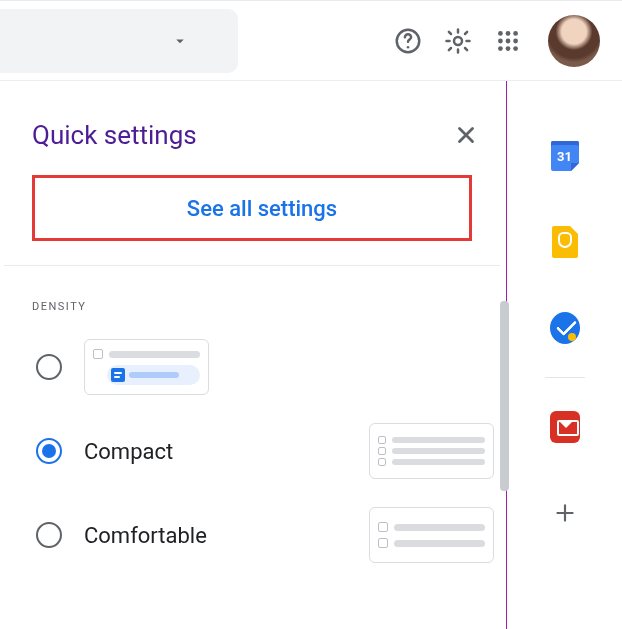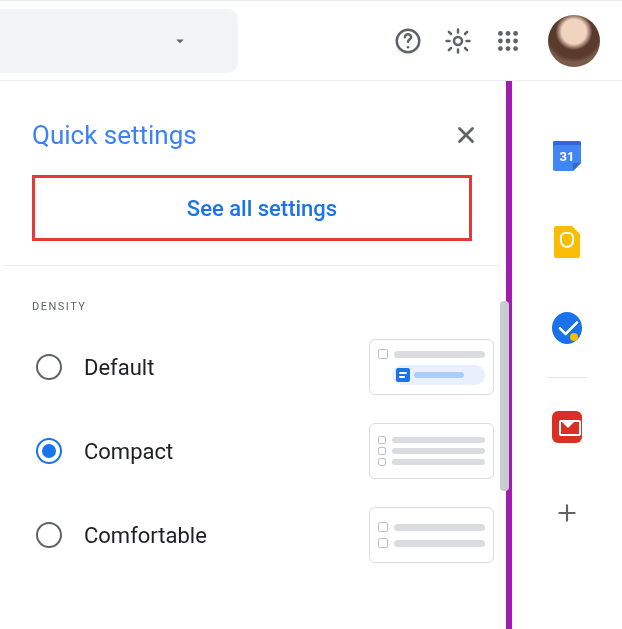--- a/index.html
+++ b/index.html
@@ -57,21 +57,21 @@
     width: 496px;
     background: #fff;
   }
   .panel-header {
     display: flex;
     align-items: center;
     padding: 8px 18px 24px 28px;
   }
   .panel-title {
     font-size: 26px;
-    color: #3b82f6;
+    color: #4c1d95;
     font-weight: 400;
     flex: 1;
   }
   .close-btn {
     width: 32px; height: 32px;
     display:flex; align-items:center; justify-content:center;
     color:#5f6368;
     cursor:pointer;
   }
   .see-all-box {
@@ -167,21 +167,21 @@
     border-radius:4px;
   }
 
   .sidepanel {
     width: 116px;
     padding-top: 60px;
     display:flex;
     flex-direction:column;
     align-items:center;
     gap:56px;
-    border-left:6px solid #a21caf;
+    border-left:1px solid #a21caf;
   }
   .side-divider {
     width:40px; height:1px; background:#e3e6e8; margin:-22px 0;
   }
   .side-item { width:30px; height:30px; display:flex; align-items:center; justify-content:center; cursor:pointer;}
 
   .cal-icon { width:28px; height:30px; background:#4285f4; border-radius:2px; position:relative; box-shadow: inset 0 4px 0 #3367d6; }
   .cal-icon span{ position:absolute; top:8px; left:0; right:0; text-align:center; color:#fff; font-size:13px; font-weight:700;}
   .cal-icon::after{content:"";position:absolute;right:0;bottom:0;border-style:solid;border-width:0 0 8px 8px;border-color:transparent transparent #fff transparent;}
   .cal-icon::before{content:"";position:absolute;right:0;bottom:0;border-style:solid;border-width:0 0 8px 8px;border-color:transparent transparent transparent #3367d6;z-index:1;}
@@ -256,21 +256,20 @@
       <div class="see-all-box">
         <span class="see-all-text">See all settings</span>
       </div>
 
       <div class="divider"></div>
 
       <div class="section-label">DENSITY</div>
 
       <div class="density-row">
         <div class="radio"></div>
-        <div class="density-label">Default</div>
         <div class="preview">
           <div class="pv-line">
               <div class="pv-cb"></div>
               <div class="pv-bar"></div>
             </div>
           <div class="pv-chip">
               <div class="sq"></div>
               <div class="bar"></div>
             </div>
         </div>

